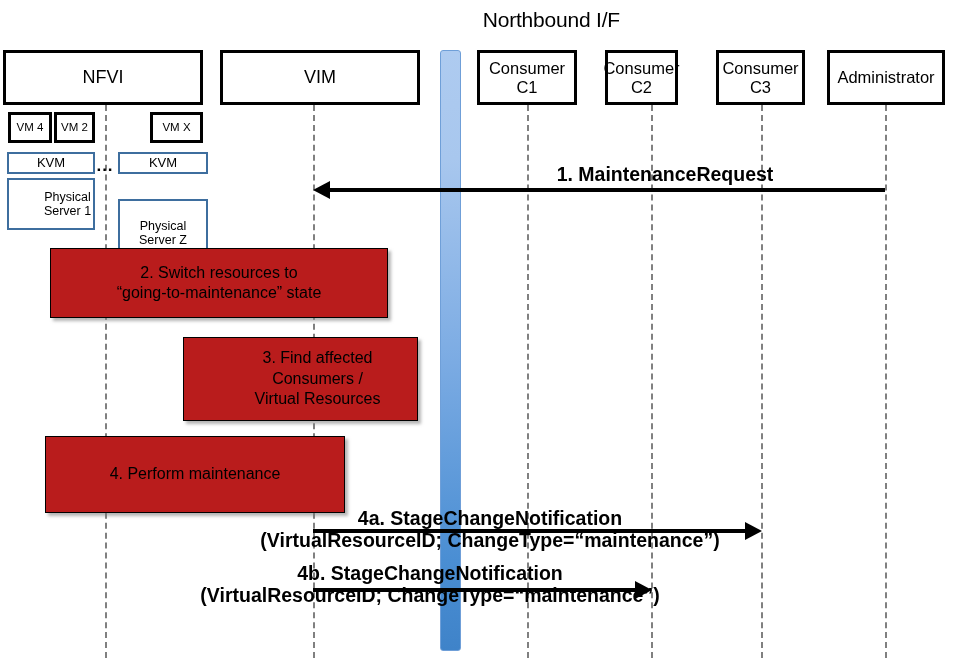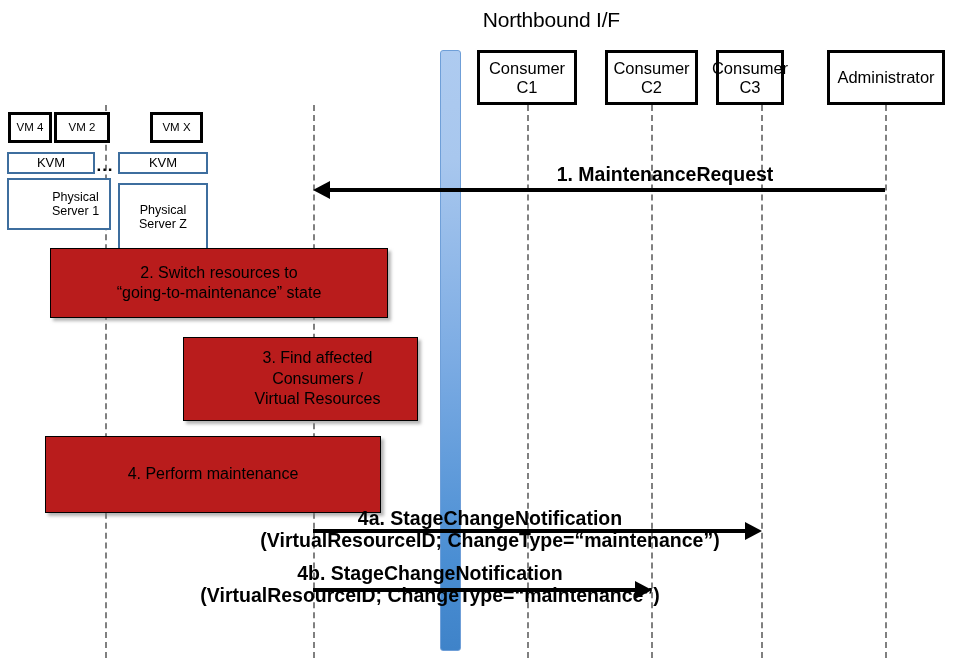--- a/index.html
+++ b/index.html
@@ -147,61 +147,67 @@
 
   <div class="abs lifeline" style="left:105px; top:105px; height:553px;"></div>
   <div class="abs lifeline" style="left:313px; top:105px; height:553px;"></div>
   <div class="abs lifeline" style="left:527px; top:105px; height:553px;"></div>
   <div class="abs lifeline" style="left:651px; top:105px; height:553px;"></div>
   <div class="abs lifeline" style="left:761px; top:105px; height:553px;"></div>
   <div class="abs lifeline" style="left:885px; top:105px; height:553px;"></div>
 
   <div class="abs nbi-bar" style="left:440px; top:50px; width:21px; height:601px;"></div>
 
-
+  <div class="abs actor" style="left:3px; top:50px; width:200px; height:55px;">
+    <span>NFVI</span>
+  </div>
+
+  <div class="abs actor" style="left:220px; top:50px; width:200px; height:55px;">
+    <span>VIM</span>
+  </div>
 
   <div class="abs actor small" style="left:477px; top:50px; width:100px; height:55px;">
     <span>Consumer C1</span>
   </div>
 
-  <div class="abs actor small" style="left:605px; top:50px; width:93px; height:55px;">
+  <div class="abs actor small" style="left:605px; top:50px; width:73px; height:55px;">
     <span>Consumer C2</span>
   </div>
 
-  <div class="abs actor small" style="left:716px; top:50px; width:68px; height:55px;">
+  <div class="abs actor small" style="left:716px; top:50px; width:89px; height:55px;">
     <span>Consumer C3</span>
   </div>
 
   <div class="abs actor small" style="left:827px; top:50px; width:118px; height:55px;">
     <span>Administrator</span>
   </div>
 
   <div class="abs vm-box" style="left:8px; top:112px; width:44px; height:31px;">
     <span>VM 4</span>
   </div>
-  <div class="abs vm-box" style="left:54px; top:112px; width:56px; height:31px;">
+  <div class="abs vm-box" style="left:54px; top:112px; width:41px; height:31px;">
     <span>VM 2</span>
   </div>
   <div class="abs vm-box" style="left:150px; top:112px; width:53px; height:31px;">
     <span>VM X</span>
   </div>
 
   <div class="abs blue-box kvm" style="left:7px; top:152px; width:88px; height:22px;">
     <span>KVM</span>
   </div>
   <div class="abs blue-box kvm" style="left:118px; top:152px; width:90px; height:22px;">
     <span>KVM</span>
   </div>
 
   <div class="abs dots" style="left:93px; top:157px; width:24px; text-align:center;">...</div>
 
-  <div class="abs blue-box" style="left:7px; top:178px; width:104px; height:52px;padding-left:33px;">
+  <div class="abs blue-box" style="left:7px; top:178px; width:88px; height:52px;padding-left:33px;">
     <span>Physical Server 1</span>
   </div>
-  <div class="abs blue-box" style="left:118px; top:183px; width:90px; height:68px;">
+  <div class="abs blue-box" style="left:118px; top:199px; width:90px; height:68px;">
     <span>Physical Server Z</span>
   </div>
 
   <div class="abs msg-line" style="left:330px; top:188px; width:555px;"></div>
   <div class="abs arrow-head left" style="left:313px; top:181px;"></div>
   <div class="abs msg-label" style="left:390px; top:163px; width:550px;">
     <span class="l1">1.   MaintenanceRequest</span>
   </div>
 
   <div class="abs proc-box" style="left:50px; top:248px; width:338px; height:70px;">
@@ -212,21 +218,21 @@
   </div>
 
   <div class="abs proc-box" style="left:183px; top:337px; width:235px; height:84px;padding-left:40px;">
     <div>
       <span>3. Find affected</span><br>
       <span>Consumers /</span><br>
       <span>Virtual Resources</span>
     </div>
   </div>
 
-  <div class="abs proc-box" style="left:45px; top:436px; width:336px; height:77px;">
+  <div class="abs proc-box" style="left:45px; top:436px; width:300px; height:77px;">
     <div>
       <span>4. Perform maintenance</span><br>
     </div>
   </div>
 
   <div class="abs msg-line" style="left:313px; top:529px; width:432px;"></div>
   <div class="abs arrow-head right" style="left:745px; top:522px;"></div>
   <div class="abs msg-label" style="left:180px; top:507px; width:620px;">
     <span class="l1">4a. StageChangeNotification</span>
     <span class="l2">(VirtualResourceID; ChangeType=“maintenance”)</span>

